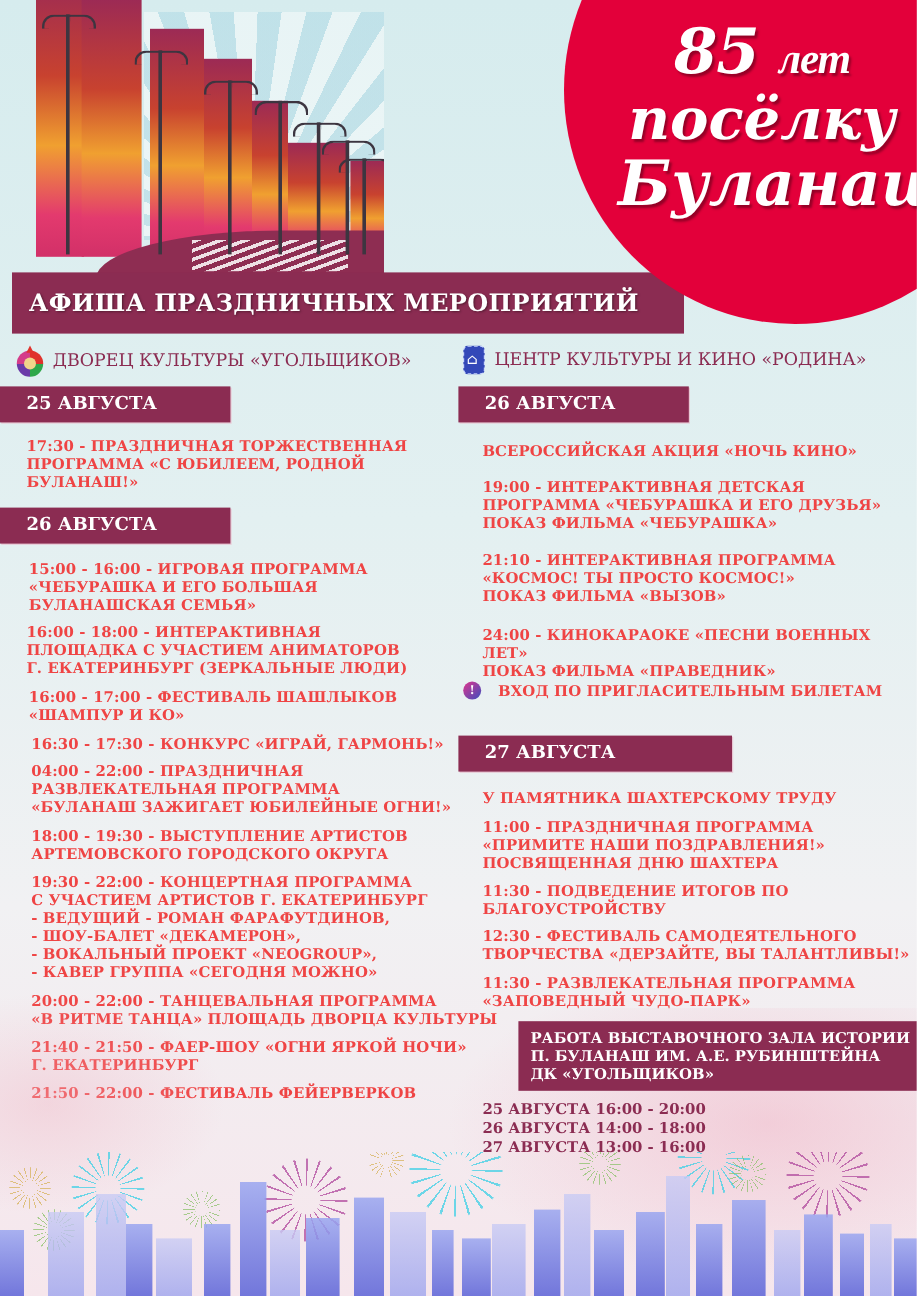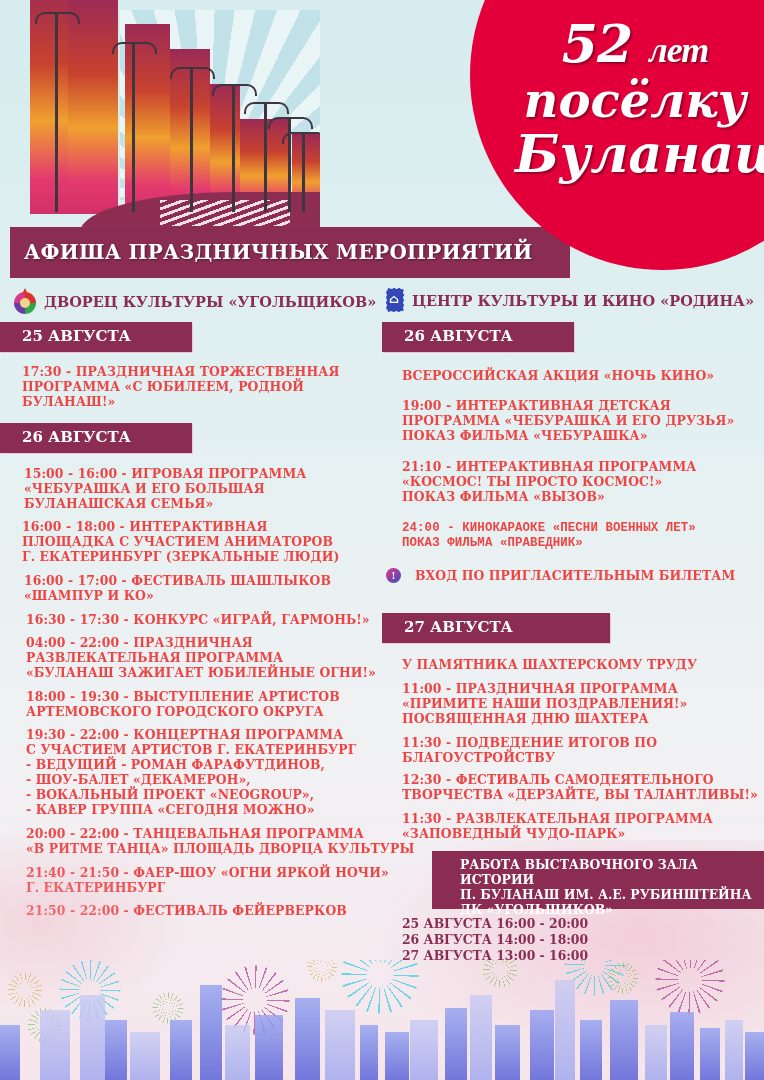--- a/index.html
+++ b/index.html
@@ -38,21 +38,21 @@
   .badge-line1 small { font-size:36px;font-family:Liberation Serif, serif; }
   .badge-line2 { font-size:48px; margin-top:6px; }
   .badge-line3 { font-size:52px; margin-top:4px; }
 
   
   .header-banner { left:10px; top:227px; width:560px; height:51px; background:#8b2c52; }
   .header-title { left:24px; top:240px; color:#fff; font-weight:bold; font-size:20px;
     text-shadow:1px 1px 2px rgba(0,0,0,.4); letter-spacing:.3px; }
 
   
-  .venue { top:288px; display:flex; align-items:center; gap:8px; font-weight:bold; font-size:14.5px; color:#8b2c52; }
+  .venue { top:288px; display:flex; align-items:center; gap:8px; font-weight:normal; font-size:14.5px; color:#8b2c52; }
   .venue-icon-dk { width:22px; height:26px; position:relative; }
   .venue-icon-dk .ring { position:absolute; left:0; top:4px; width:22px; height:22px; border-radius:50%;
     background: conic-gradient(#e0322c 0 90deg, #2fa84a 90deg 180deg, #6a3aa8 180deg 270deg, #d43c8a 270deg 360deg); }
   .venue-icon-dk .core { position:absolute; left:6px; top:10px; width:10px; height:10px; border-radius:50%; background:#f1d58a; }
   .venue-icon-dk .tip { position:absolute; left:8px; top:0; width:0; height:0;
     border-left:3px solid transparent; border-right:3px solid transparent; border-bottom:6px solid #e0322c; }
   .venue-icon-kino { width:18px; height:24px; border-radius:4px; background:#3348b8; position:relative;
     border:1px dashed #c7d3ff; box-sizing:border-box; }
   .venue-icon-kino::after { content:"\2302"; position:absolute; left:2px; top:3px; color:#fff; font-size:12px; }
 
@@ -61,21 +61,21 @@
     box-sizing:border-box; padding:5px 0 0 22px; box-shadow:1px 1px 0 #e8c8d4; }
 
   .ev { font-weight:bold; font-size:12.4px; line-height:15px; color:#ef4444; white-space:pre-line; letter-spacing:.1px; }
 
   .notice { left:386px; top:568px; display:flex; align-items:center; gap:14px; }
   .notice-icon { width:15px; height:15px; border-radius:50%;
     background:linear-gradient(135deg,#e0358c,#3b4fbf); color:#fff; font-size:10px; font-weight:bold;
     text-align:center; line-height:15px; }
 
   .expo-banner { left:432px; top:851px; width:332px; height:58px; background:#8b2c52; color:#fff;
-    font-weight:bold; font-size:12.4px; line-height:15px; padding:6px 0 0 28px; box-sizing:border-box; white-space:pre-line; }
+    font-weight:bold; font-size:12.4px; line-height:15px; padding:6px 0 0 10px; box-sizing:border-box; white-space:pre-line; }
   .expo-hours { left:402px; top:916px; font-weight:bold; font-size:12.4px; line-height:16px; color:#8b2c52; }
 
   
   .skyline { left:0; top:960px; width:764px; height:120px; overflow:hidden; }
   .sky-b { position:absolute; bottom:0; background:linear-gradient(180deg,#9aa6f0,#5b63d8); opacity:.85; }
   .sky-b.light { background:linear-gradient(180deg,#c9cbf4,#9ea5ee); opacity:.8; }
   .firework { position:absolute; border-radius:50%;
     background: repeating-conic-gradient(currentColor 0 3deg, transparent 3deg 18deg);
     -webkit-mask: radial-gradient(circle, transparent 20%, #000 22%, #000 60%, transparent 62%);
             mask: radial-gradient(circle, transparent 20%, #000 22%, #000 60%, transparent 62%);
@@ -106,21 +106,21 @@
   <div class="lamp" style="left:234px;height:110px;"></div>
   <div class="lamp" style="left:258px;height:95px;"></div>
   <div class="lamp" style="left:272px;height:80px;"></div>
 </div>
 
 <div class="abs header-banner"></div>
 <div class="abs header-title">АФИША ПРАЗДНИЧНЫХ МЕРОПРИЯТИЙ</div>
 
 <div class="abs badge-circle"></div>
 <div class="abs badge-text">
-  <div class="badge-line1"><span>52</span> <small>лет</small></div>
+  <div class="badge-line1"><span>85</span> <small>лет</small></div>
   <div class="badge-line2">посёлку</div>
   <div class="badge-line3">Буланаш</div>
 </div>
 
 <div class="abs venue" style="left:14px;">
   <div class="venue-icon-dk">
     <div class="ring"></div>
       <div class="core"></div>
       <div class="tip"></div>
   </div>
@@ -164,21 +164,21 @@
 <div class="abs ev" style="left:26px;top:903px;">21:50 - 22:00 - ФЕСТИВАЛЬ ФЕЙЕРВЕРКОВ</div>
 
 <div class="abs date-bar" style="left:382px;top:322px;width:192px;">26 АВГУСТА</div>
 <div class="abs ev" style="left:402px;top:368px;">ВСЕРОССИЙСКАЯ АКЦИЯ «НОЧЬ КИНО»</div>
 <div class="abs ev" style="left:402px;top:398px;">19:00 - ИНТЕРАКТИВНАЯ ДЕТСКАЯ
 ПРОГРАММА «ЧЕБУРАШКА И ЕГО ДРУЗЬЯ»
 ПОКАЗ ФИЛЬМА «ЧЕБУРАШКА»</div>
 <div class="abs ev" style="left:402px;top:459px;">21:10 - ИНТЕРАКТИВНАЯ ПРОГРАММА
 «КОСМОС! ТЫ ПРОСТО КОСМОС!»
 ПОКАЗ ФИЛЬМА «ВЫЗОВ»</div>
-<div class="abs ev" style="left:402px;top:521px;font-family:Liberation Mono, monospace;">24:00 - КИНОКАРАОКЕ «ПЕСНИ ВОЕННЫХ ЛЕТ»
+<div class="abs ev" style="left:402px;top:521px;">24:00 - КИНОКАРАОКЕ «ПЕСНИ ВОЕННЫХ ЛЕТ»
 ПОКАЗ ФИЛЬМА «ПРАВЕДНИК»</div>
 
 <div class="abs notice">
   <div class="notice-icon">!</div>
   <span class="ev">ВХОД  ПО ПРИГЛАСИТЕЛЬНЫМ БИЛЕТАМ</span>
 </div>
 
 <div class="abs date-bar" style="left:382px;top:613px;width:228px;">27 АВГУСТА</div>
 <div class="abs ev" style="left:402px;top:657px;">У ПАМЯТНИКА ШАХТЕРСКОМУ ТРУДУ</div>
 <div class="abs ev" style="left:402px;top:681px;">11:00 - ПРАЗДНИЧНАЯ ПРОГРАММА

